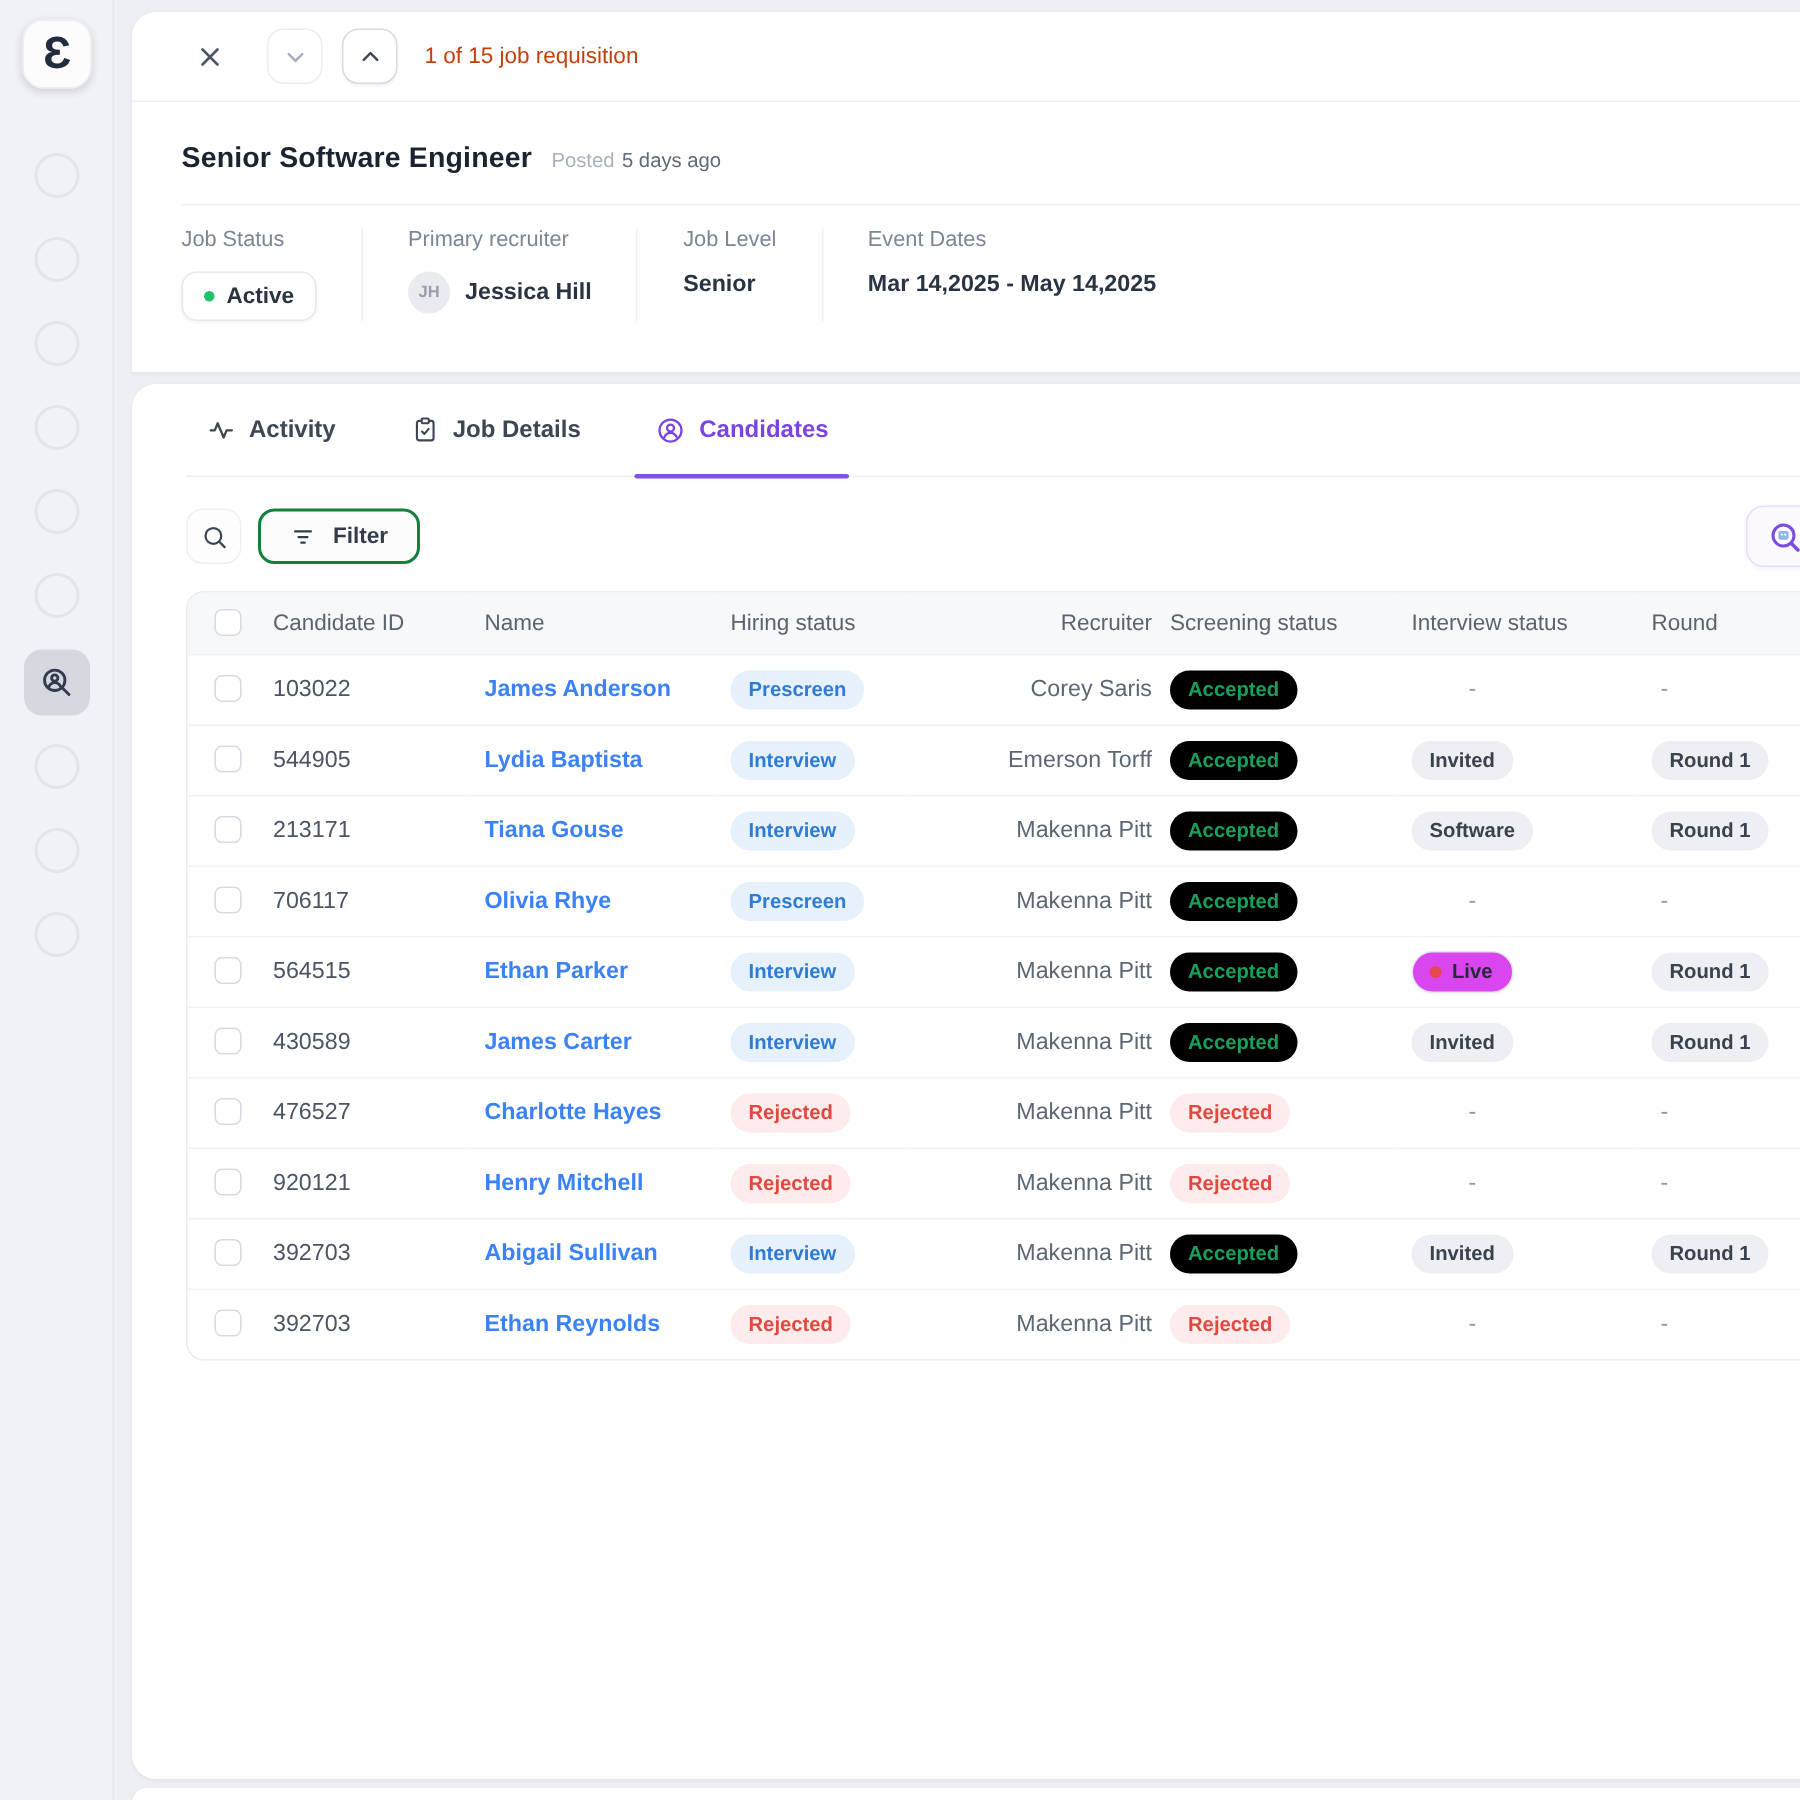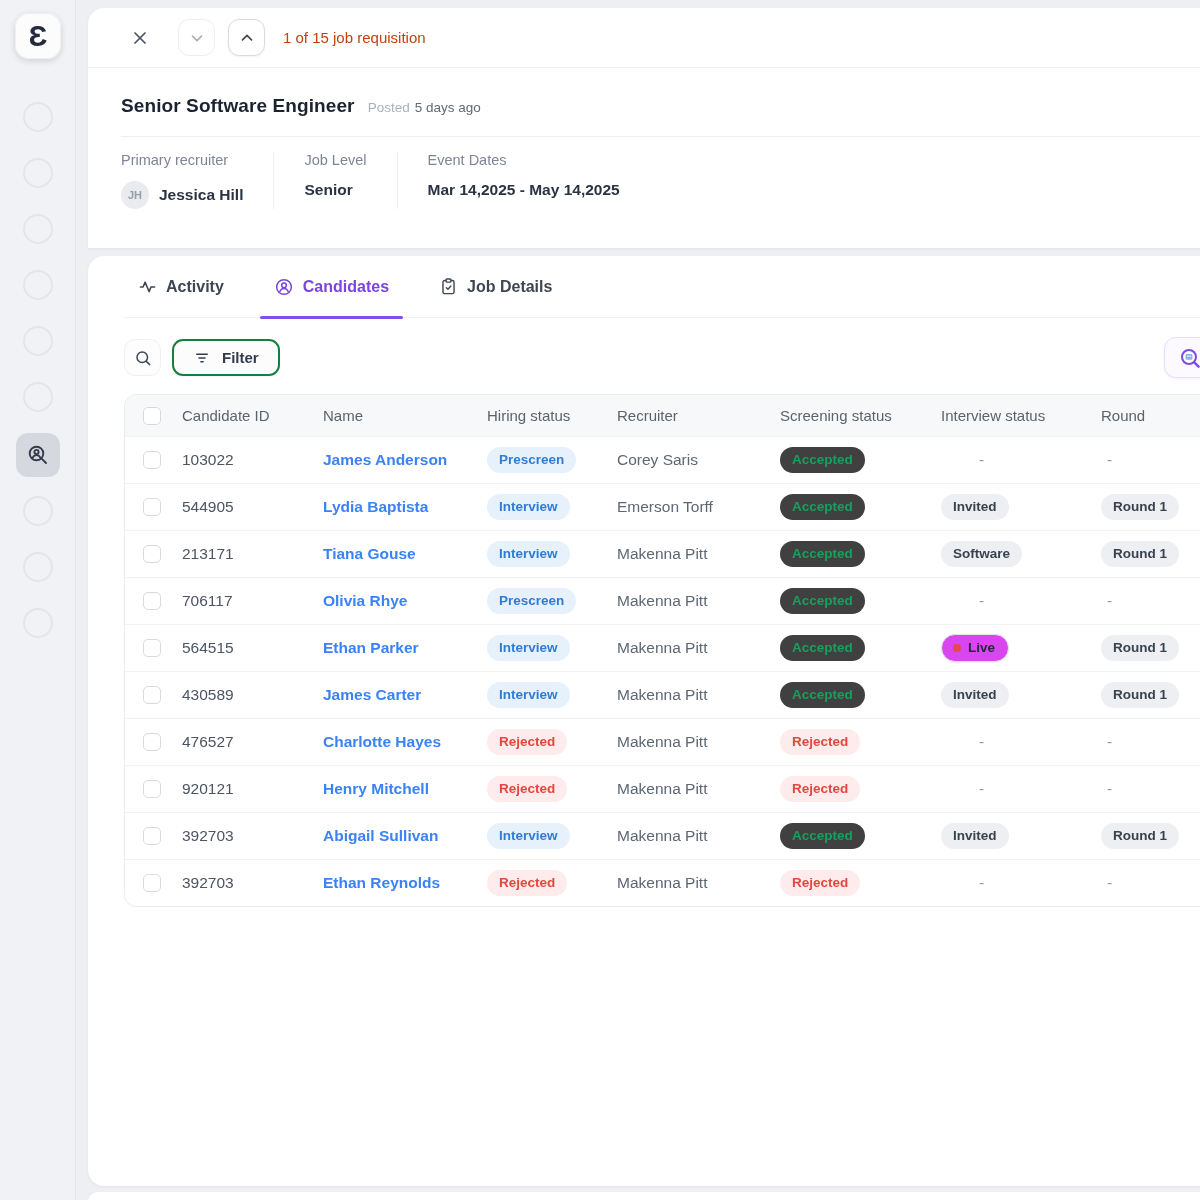--- a/index.html
+++ b/index.html
@@ -97,31 +97,31 @@
             white-space:nowrap; box-shadow:0 1px 3px rgba(110,70,210,.08); }
   
   .table-wrap { margin:18px 0 0 36px; width:1104px; border:1px solid #e9ebef;
                 border-radius:12px; overflow:hidden; }
   table { border-collapse:separate; border-spacing:0; width:100%; table-layout:fixed; }
   th { background:#f7f8fa; height:41px; font-size:15px; font-weight:500; color:#59646f;
        text-align:left; padding-left:12px; }
   td { height:47px; border-top:1px solid #f1f3f6; padding-left:12px; font-size:15.5px; }
   .col-check { width:45px; padding-left:0; }
   .col-id { width:141px; } .col-name { width:164px; } .col-hiring { width:130px; }
-  .col-recruiter { width:163px; } .col-screening { width:161px; }
+  .col-recruiter { width:163px;text-align:right; } .col-screening { width:161px; }
   .col-interview { width:160px; } .col-round { width:auto; }
   td.col-id { color:#4b5563; }
   td.col-name { font-weight:700; color:#3b82f6; }
   td.col-recruiter { color:#5d6774; }
   .checkbox { display:inline-block; width:18px; height:18px; margin:3px 0 0 18px;
               border:1.5px solid #d7dbe1; border-radius:5px; background:#fff; cursor:pointer; }
   .pill { display:inline-block; padding:5px 12px; border-radius:999px;
           font-size:13.5px; font-weight:700; line-height:1.2; }
   .pill-blue  { background:#e6f1fc; color:#2e7cd6; }
-  .pill-green { background:#404040; color:#17a05c; }
+  .pill-green { background:#000000; color:#17a05c; }
   .pill-red   { background:#fdeceb; color:#e04840; }
   .pill-gray  { background:#edeff2; color:#39424f; font-weight:600; }
   .pill-live  { background:#d946ef; color:#222b38; border:1px solid #e3e6ea;
                 box-shadow:0 1px 2px rgba(20,30,50,.05); font-weight:600;
                 padding:5px 13px 5px 11px; }
   .pill-live::before { content:""; display:inline-block; width:8px; height:8px;
                 border-radius:50%; background:#e5484d; margin-right:7px; }
   .cell-dash { color:#8f97a3; }
   .col-interview .cell-dash { margin-left:38px; }
   .col-round .cell-dash { margin-left:6px; }
@@ -181,20 +181,29 @@
 
   <div class="title-row">
     <span class="job-title">Senior Software Engineer</span>
     <span class="posted-label">Posted</span>
     <span class="posted-ago">5 days ago</span>
   </div>
   <div class="title-divider"></div>
 
   <div class="meta-row">
     <div class="meta-group">
+      <div class="meta-label">Job Status</div>
+      <div class="meta-value">
+        <span class="status-pill">
+          <span class="dot-green"></span>
+          <span>Active</span>
+        </span>
+      </div>
+    </div>
+    <div class="meta-group">
       <div class="meta-label">Primary recruiter</div>
       <div class="meta-value">
         <span class="avatar">JH</span>
         <span>Jessica Hill</span>
       </div>
     </div>
     <div class="meta-group">
       <div class="meta-label">Job Level</div>
       <div class="meta-value">Senior</div>
     </div>
@@ -209,39 +218,39 @@
 
   <div class="tabs">
     <div class="tab">
       <span>
         <svg width="19" height="19" viewBox="0 0 24 24" fill="none" stroke="currentColor" stroke-width="1.9" stroke-linecap="round" stroke-linejoin="round">
           <path d="M3 12.5h3.5l2.5-6 5 12 2.5-6H21"></path>
         </svg>
       </span>
       <span>Activity</span>
     </div>
+    <div class="tab">
+      <span>
+        <svg width="19" height="19" viewBox="0 0 24 24" fill="none" stroke="currentColor" stroke-width="1.8" stroke-linecap="round" stroke-linejoin="round">
+          <rect x="5" y="4.5" width="14" height="16.5" rx="2"></rect>
+          <rect x="9" y="2.5" width="6" height="4" rx="1" fill="#fff"></rect>
+          <path d="M9.3 13.5l2 2 3.6-4.2"></path>
+        </svg>
+      </span>
+      <span>Job Details</span>
+    </div>
     <div class="tab active">
       <span>
         <svg width="20" height="20" viewBox="0 0 24 24" fill="none" stroke="currentColor" stroke-width="1.8" stroke-linecap="round" stroke-linejoin="round">
           <circle cx="12" cy="12" r="8.8"></circle>
           <circle cx="12" cy="10" r="2.8"></circle>
           <path d="M7 17.4c1.1-2.4 2.8-3.5 5-3.5s3.9 1.1 5 3.5"></path>
         </svg>
       </span>
       <span>Candidates</span>
-    </div>
-    <div class="tab">
-      <span>
-        <svg width="19" height="19" viewBox="0 0 24 24" fill="none" stroke="currentColor" stroke-width="1.8" stroke-linecap="round" stroke-linejoin="round">
-          <rect x="5" y="4.5" width="14" height="16.5" rx="2"></rect>
-          <rect x="9" y="2.5" width="6" height="4" rx="1" fill="#fff"></rect>
-          <path d="M9.3 13.5l2 2 3.6-4.2"></path>
-        </svg>
-      </span>
-      <span>Job Details</span>
     </div>
   </div>
 
   <div class="toolbar">
     <span class="sq-btn">
       <span>
         <svg width="18" height="18" viewBox="0 0 24 24" fill="none" stroke="currentColor" stroke-width="2" stroke-linecap="round">
           <circle cx="11" cy="11" r="7"></circle>
             <path d="M16.5 16.5L21 21"></path>
         </svg>

